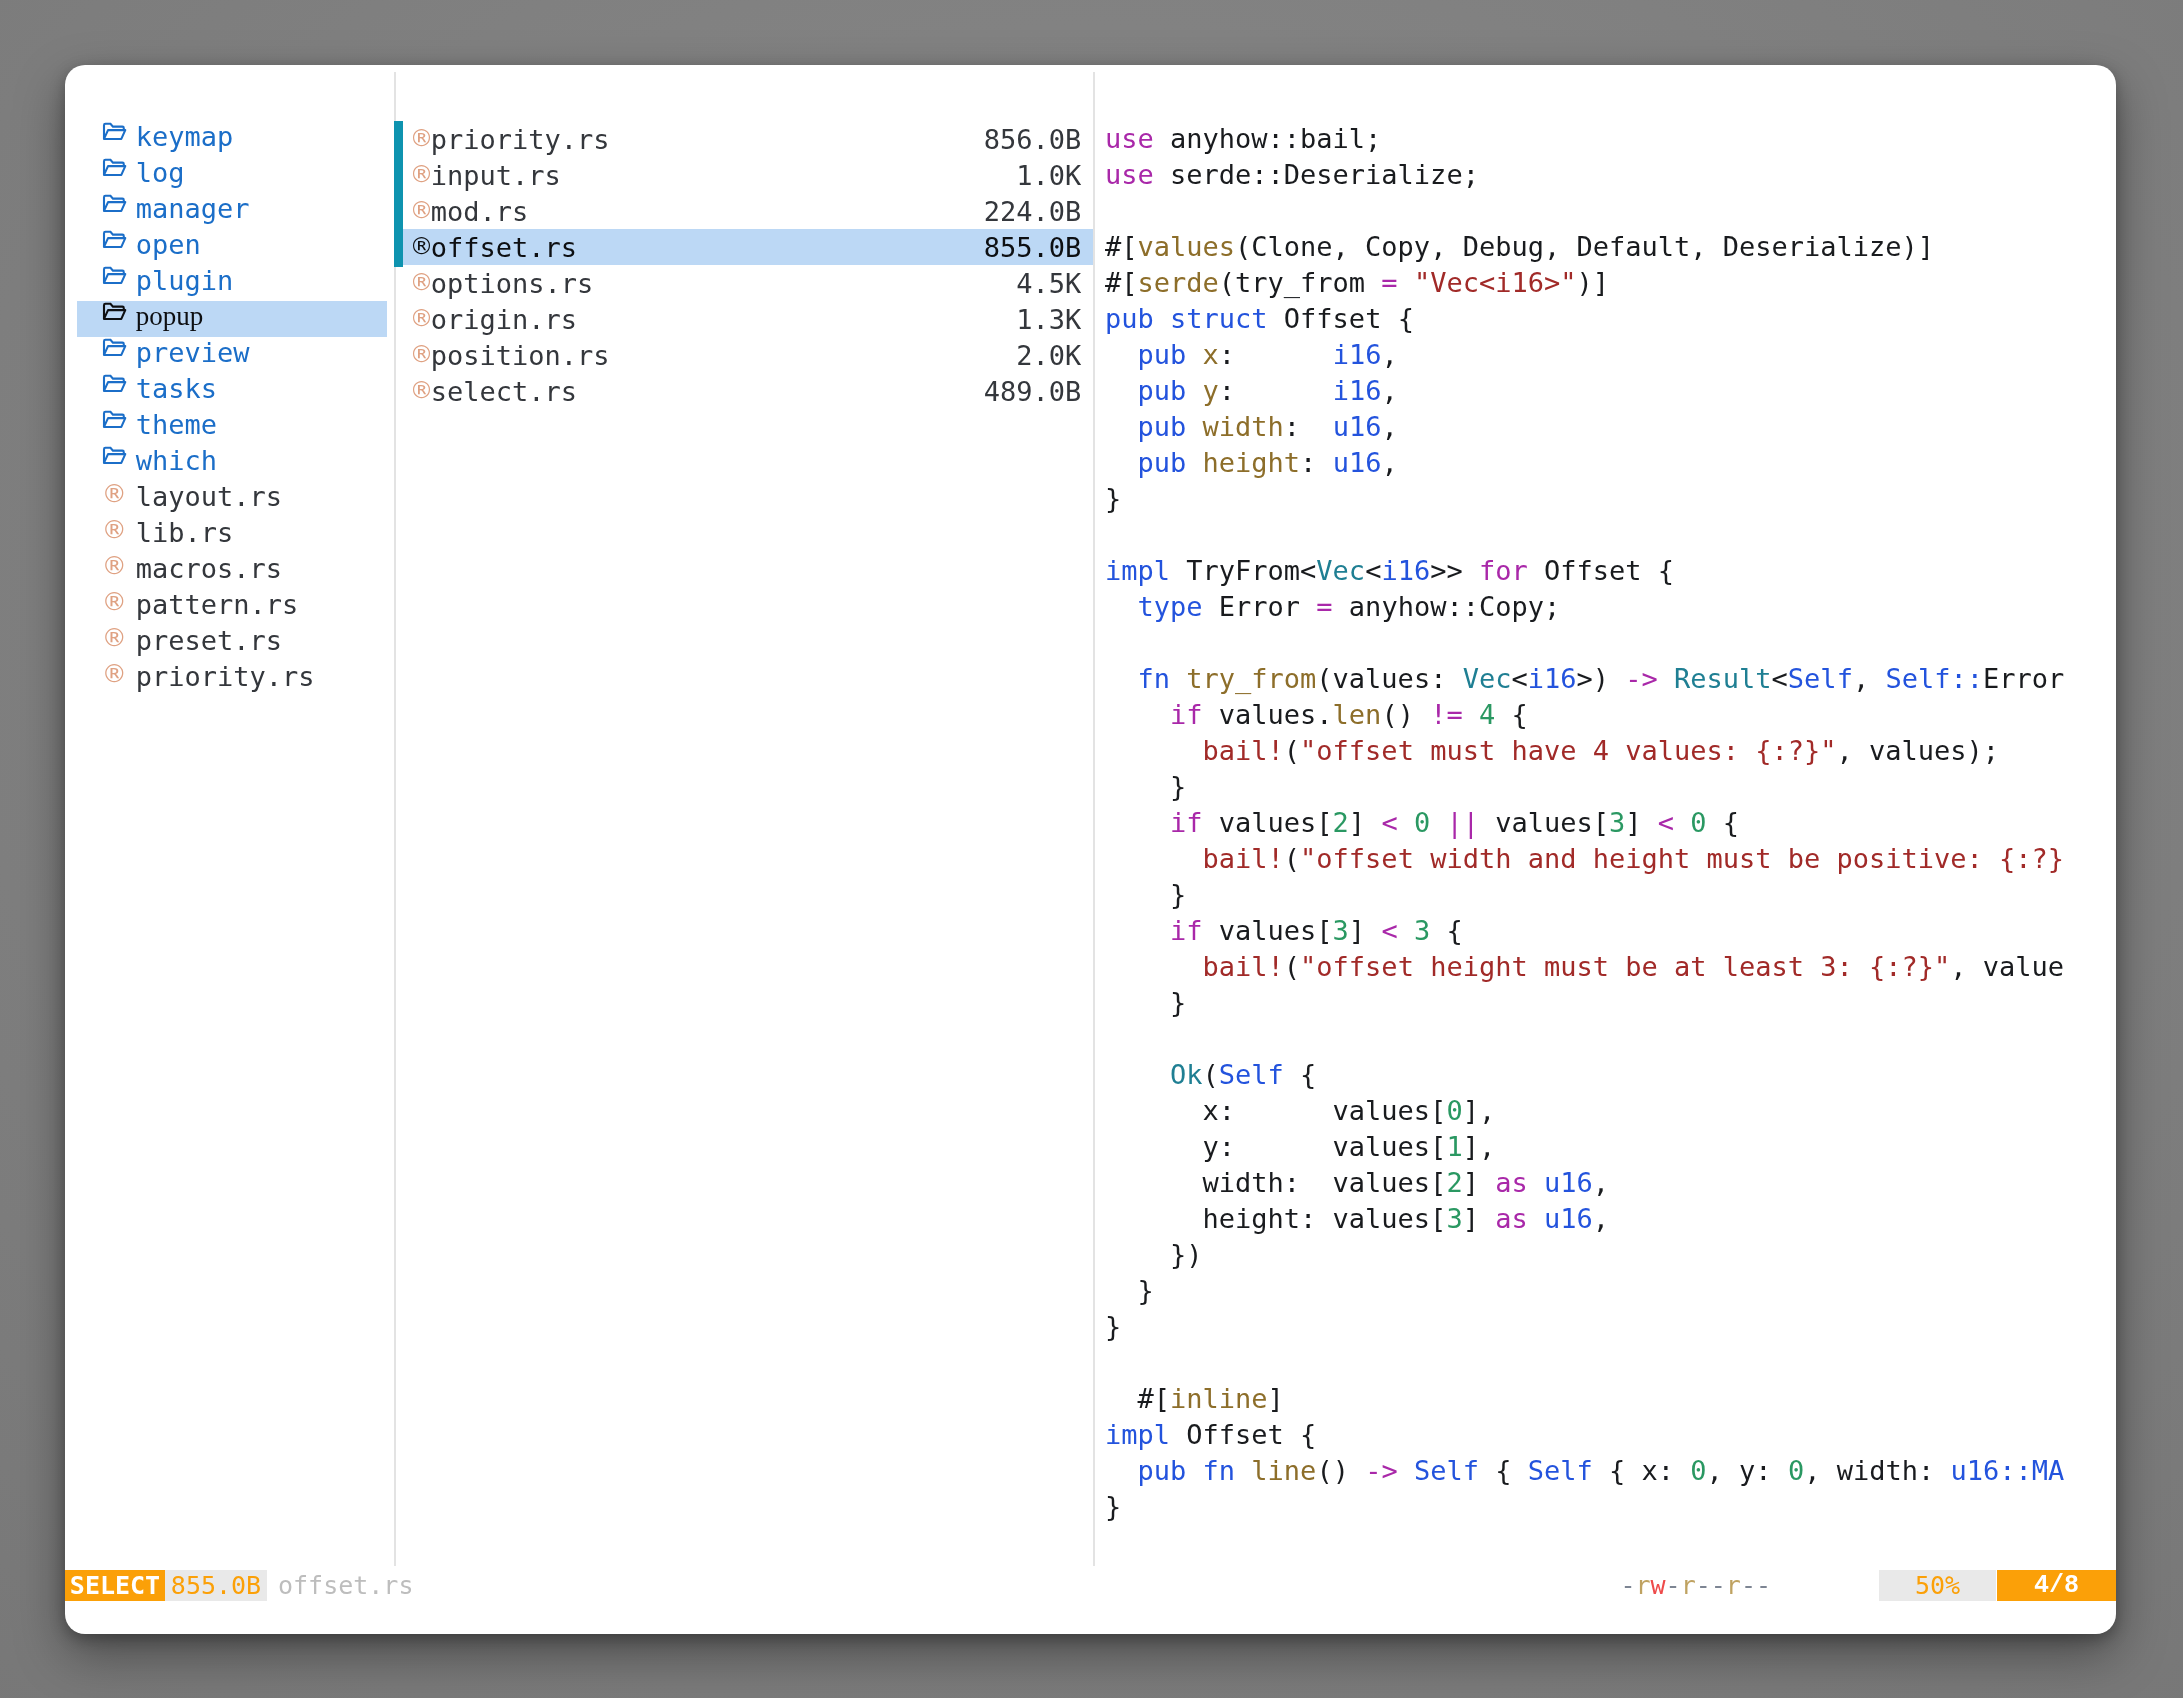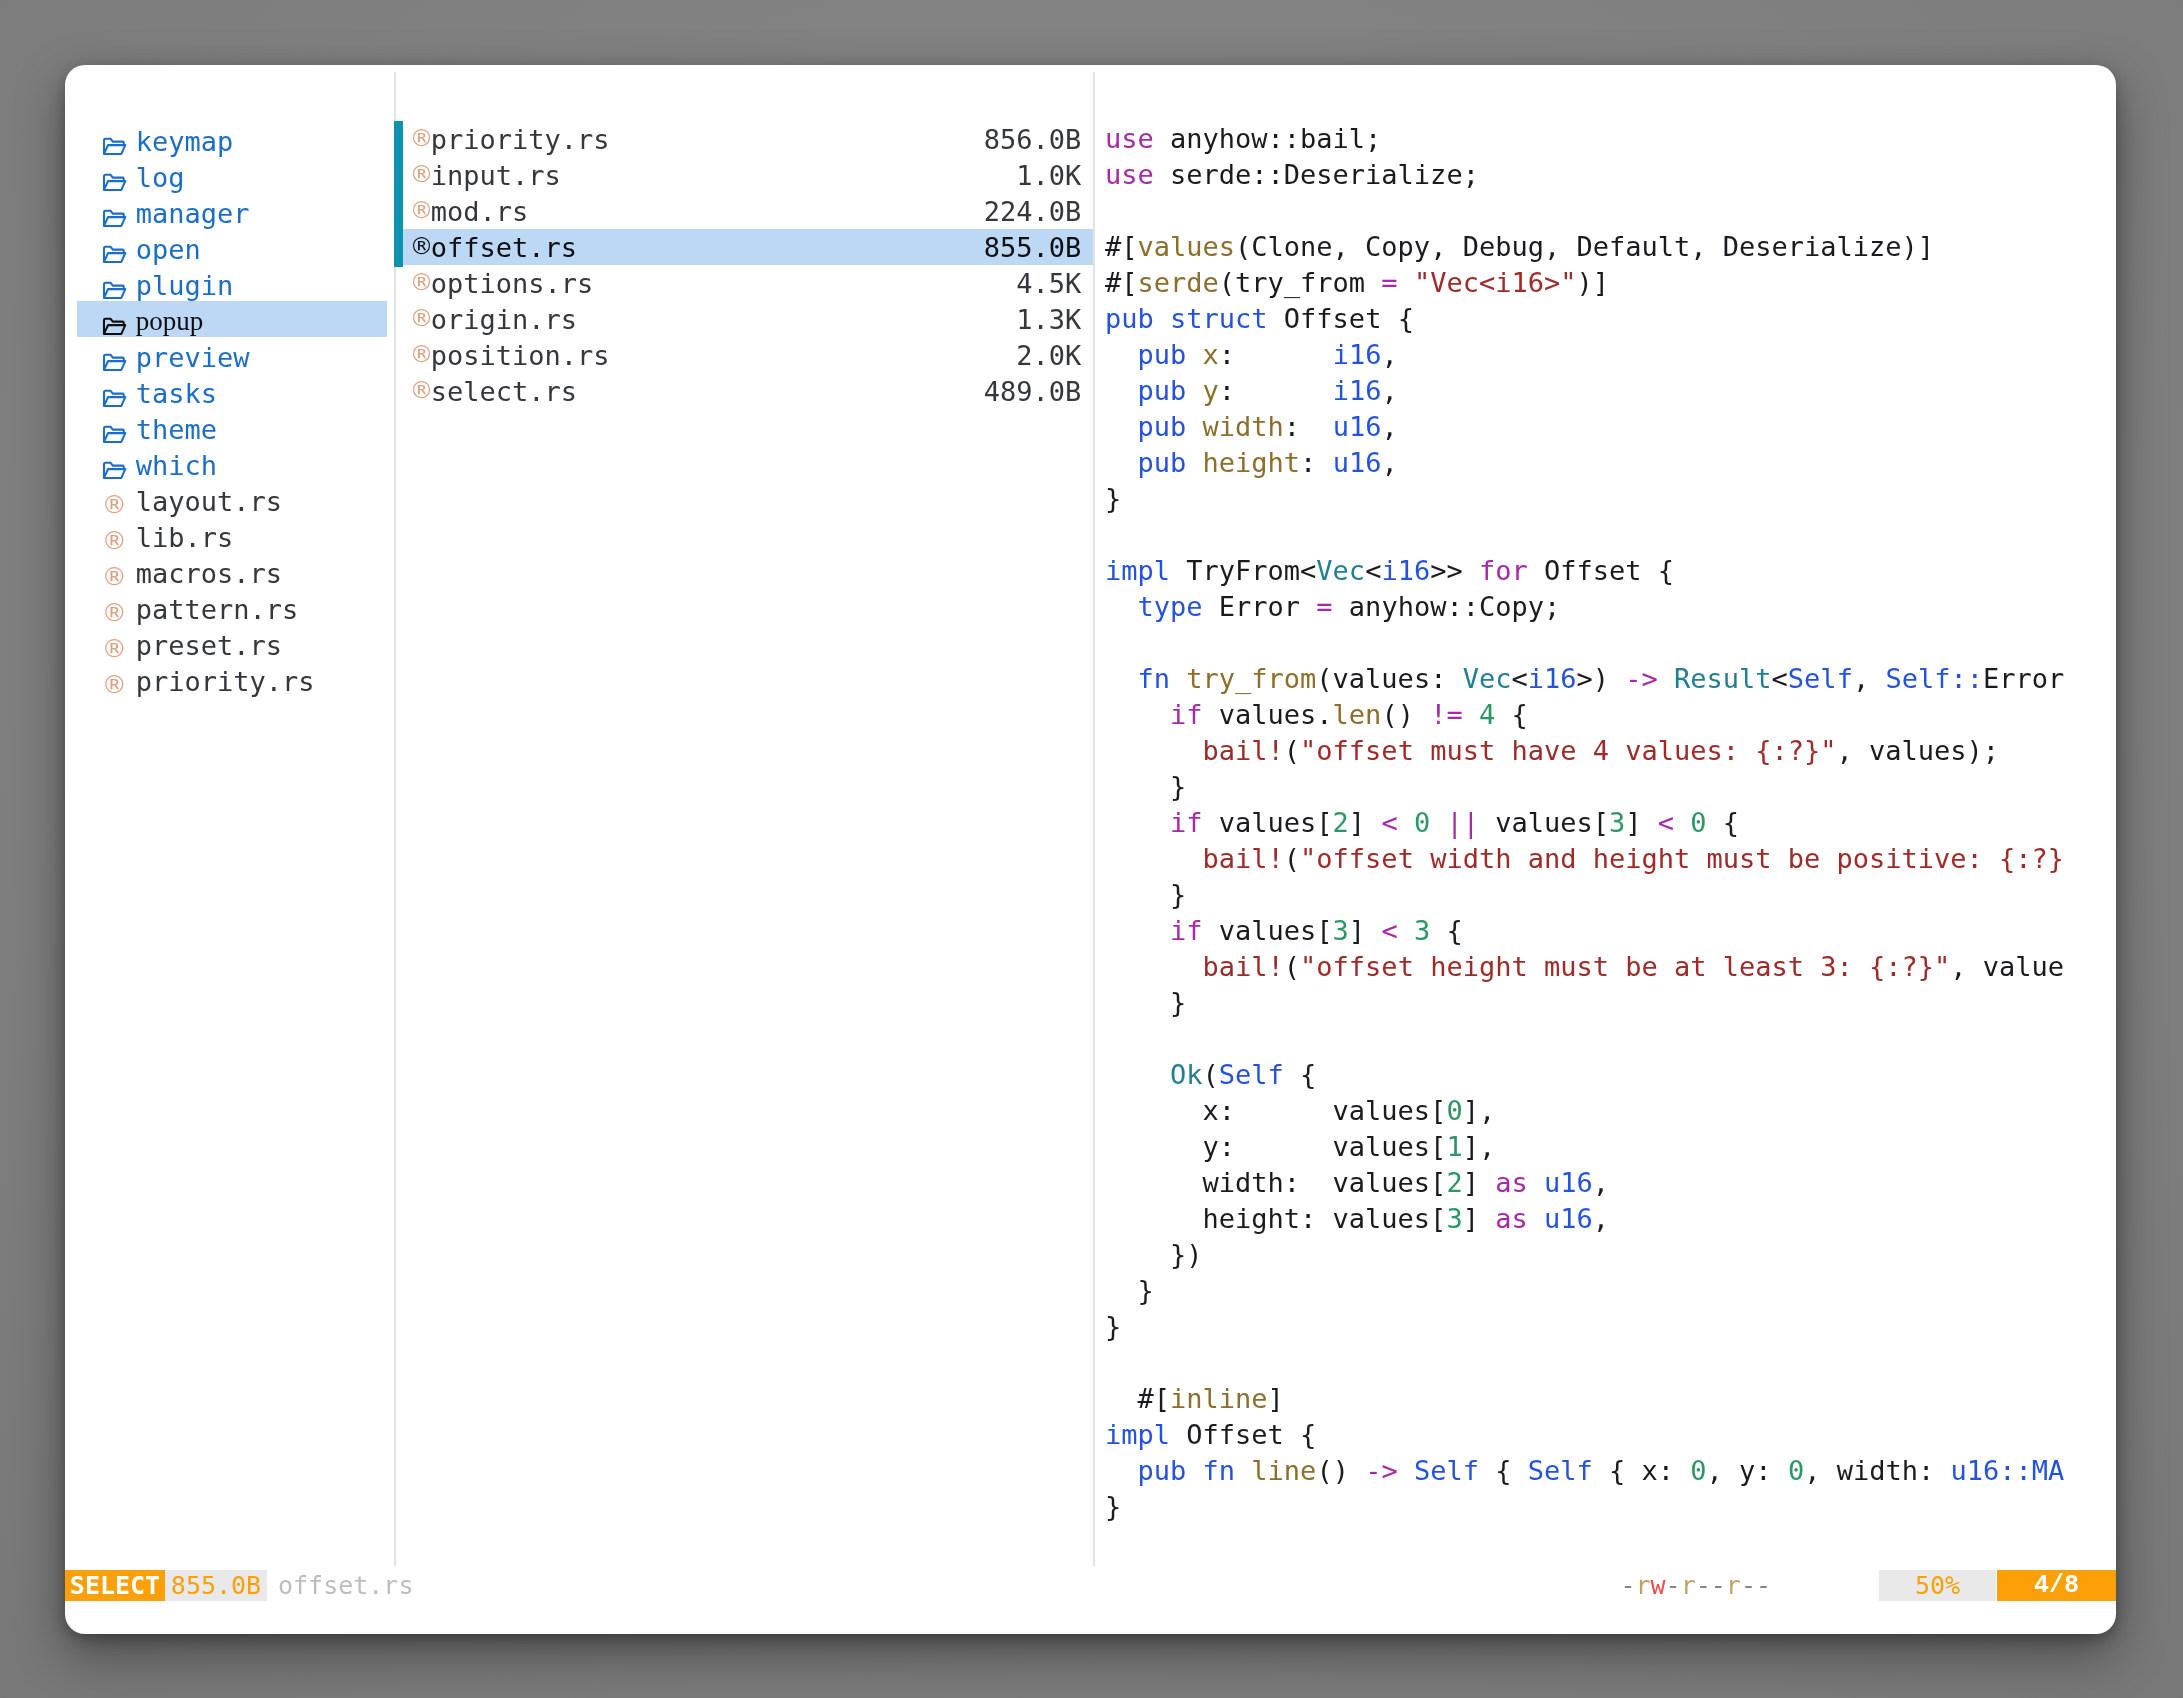--- a/index.html
+++ b/index.html
@@ -11,21 +11,21 @@
   .window{
     position:absolute;left:65px;top:65px;width:2051px;height:1569px;
     background:#ffffff;border-radius:20px;overflow:hidden;
     box-shadow:0 20px 50px rgba(0,0,0,.38), 0 5px 15px rgba(0,0,0,.28);
   }
   .vdiv{position:absolute;top:6.7px;height:1494px;width:1.7px;background:var(--divider);}
   #div1{left:329px;} #div2{left:1028px;}
 
   
   #sidebar{position:absolute;left:11.7px;top:56px;width:310px;}
-  .srow{height:36px;display:flex;align-items:flex-end;padding-left:25px;font-size:27px;}
+  .srow{height:36px;display:flex;align-items:flex-start;padding-left:25px;font-size:27px;}
   .srow .icon-box{width:34px;flex:0 0 34px;display:flex;align-items:center;}
   .srow.folder{color:var(--folder-blue);}
   .srow.rust{color:var(--file-text);}
   .srow.rust .ricon{color:var(--rust-tan);}
   .srow.sel{background:var(--selection);color:var(--selected-text);font-family:Liberation Serif, serif;}
   .ricon{font-family:"DejaVu Sans", sans-serif;font-size:25px;line-height:1;}
   .fsvg{display:block;}
 
   
   #tealbar{position:absolute;left:329px;top:56px;width:9.2px;height:146px;background:var(--teal);}

